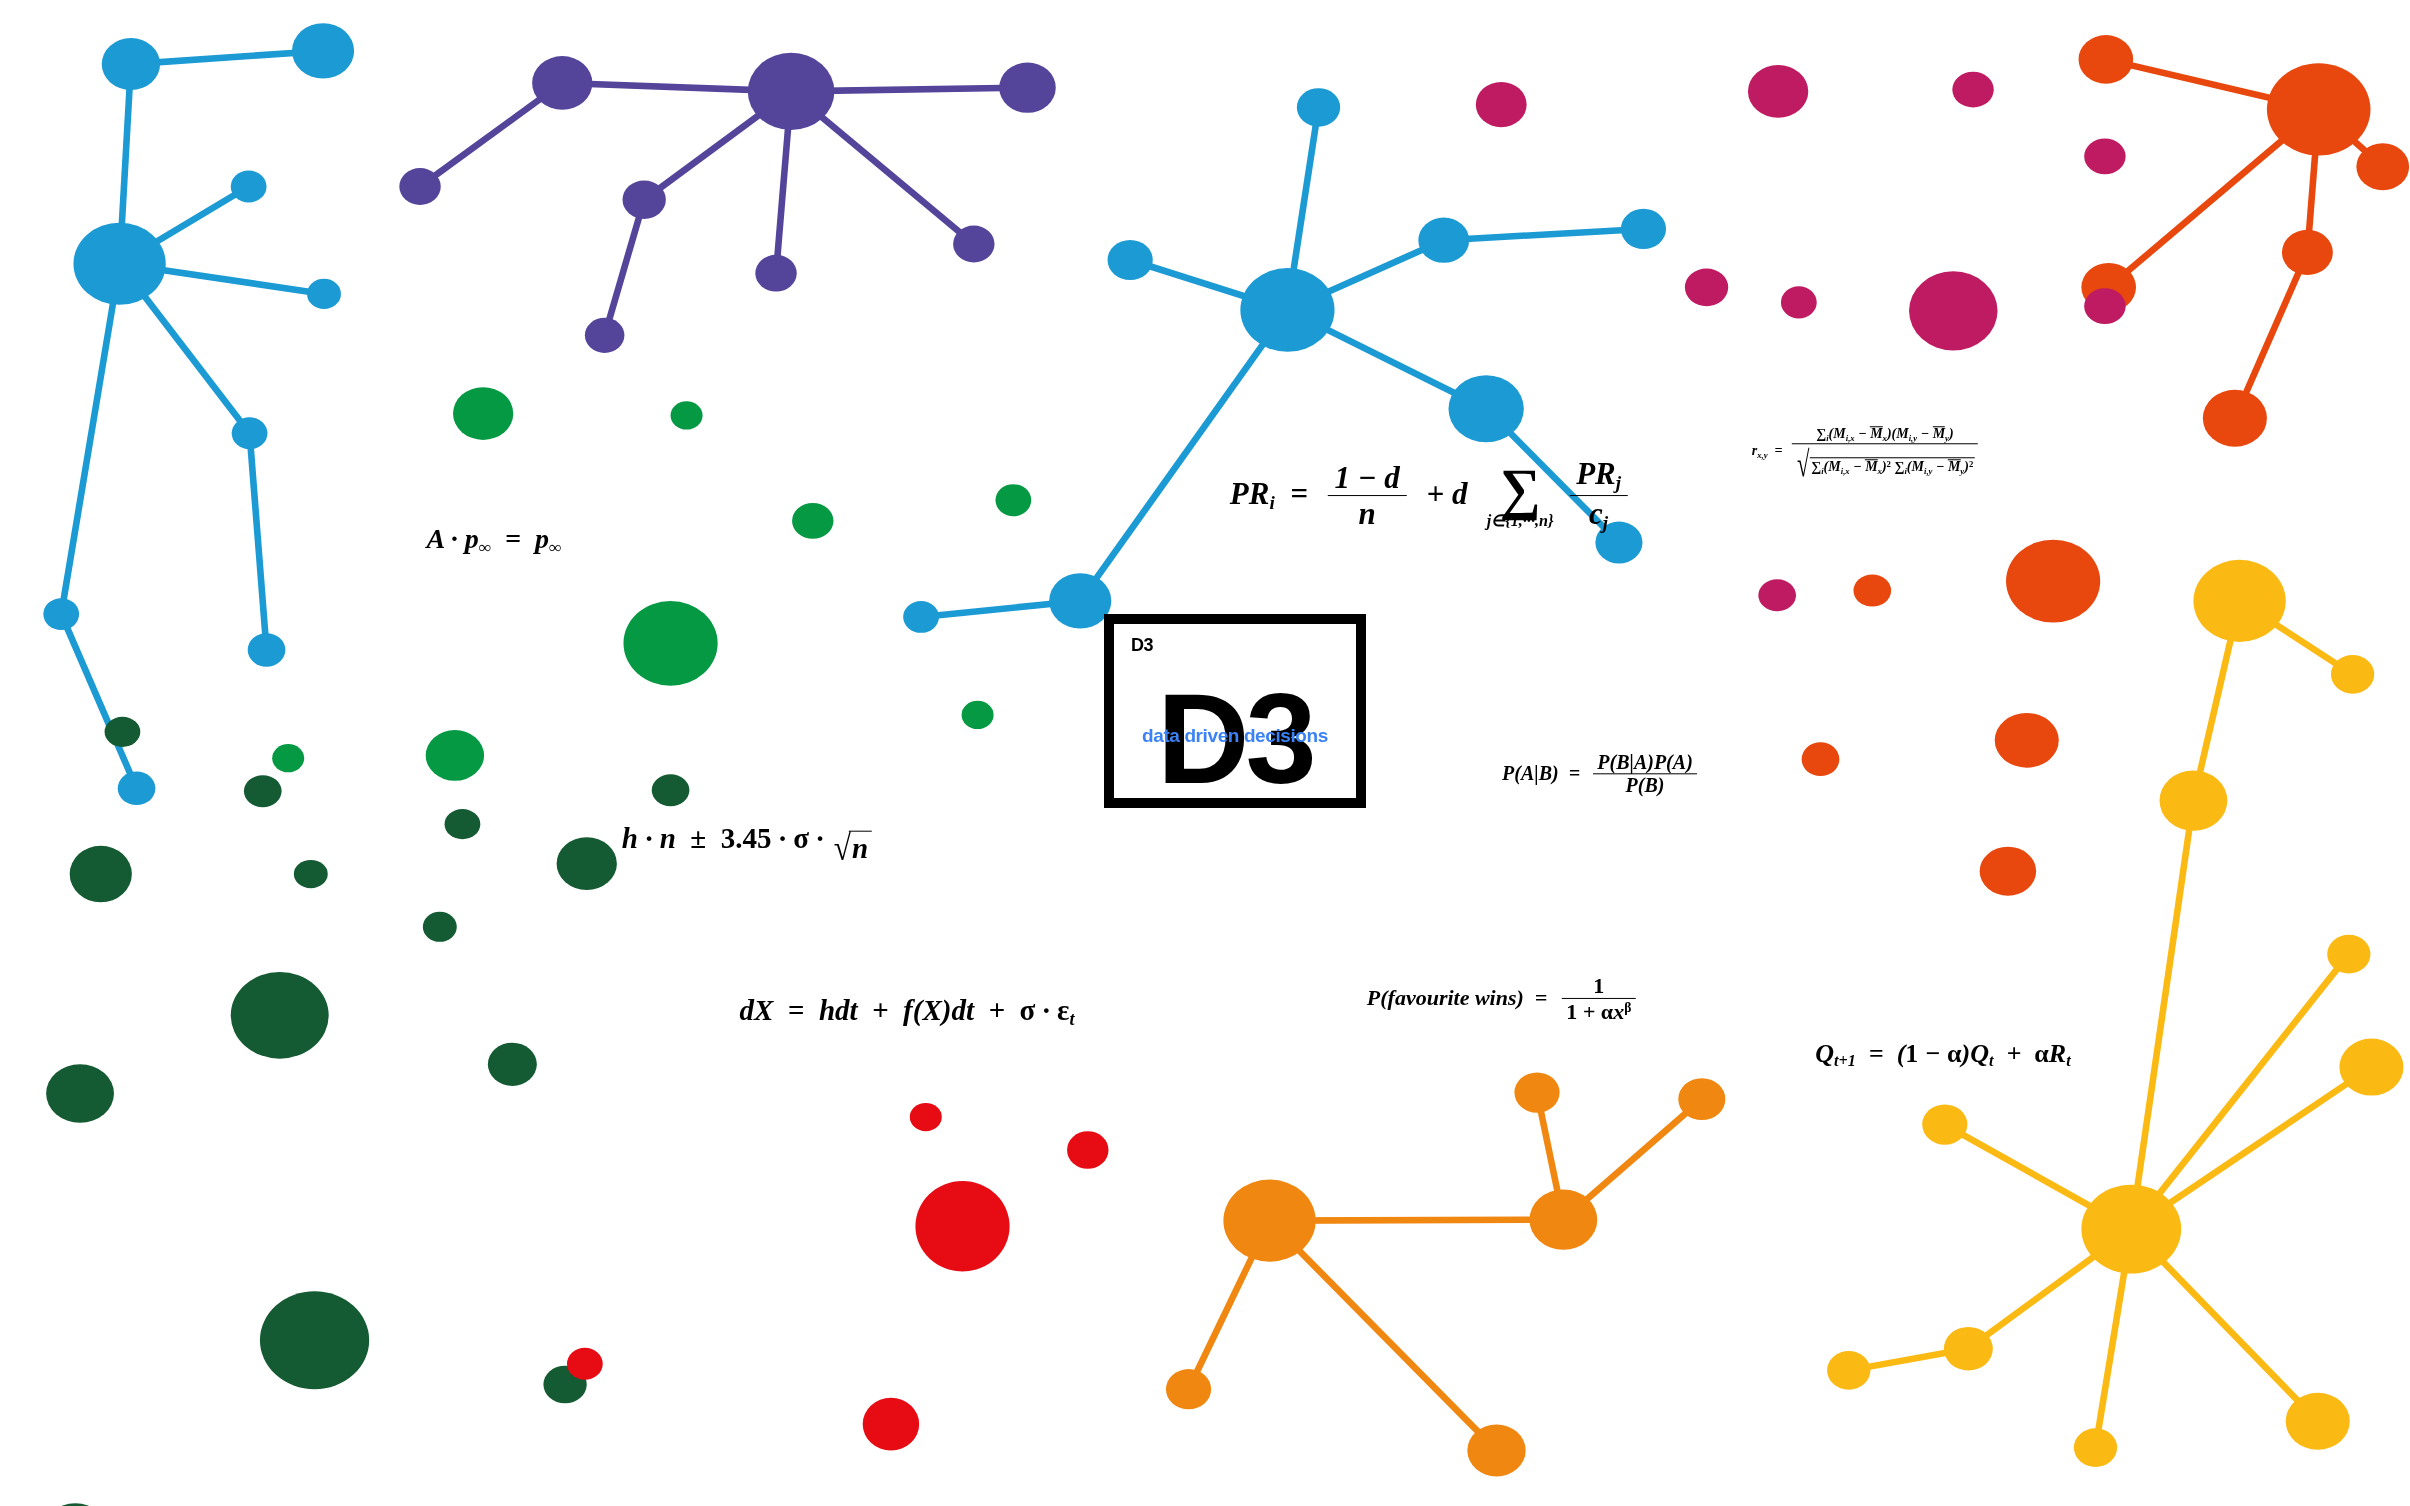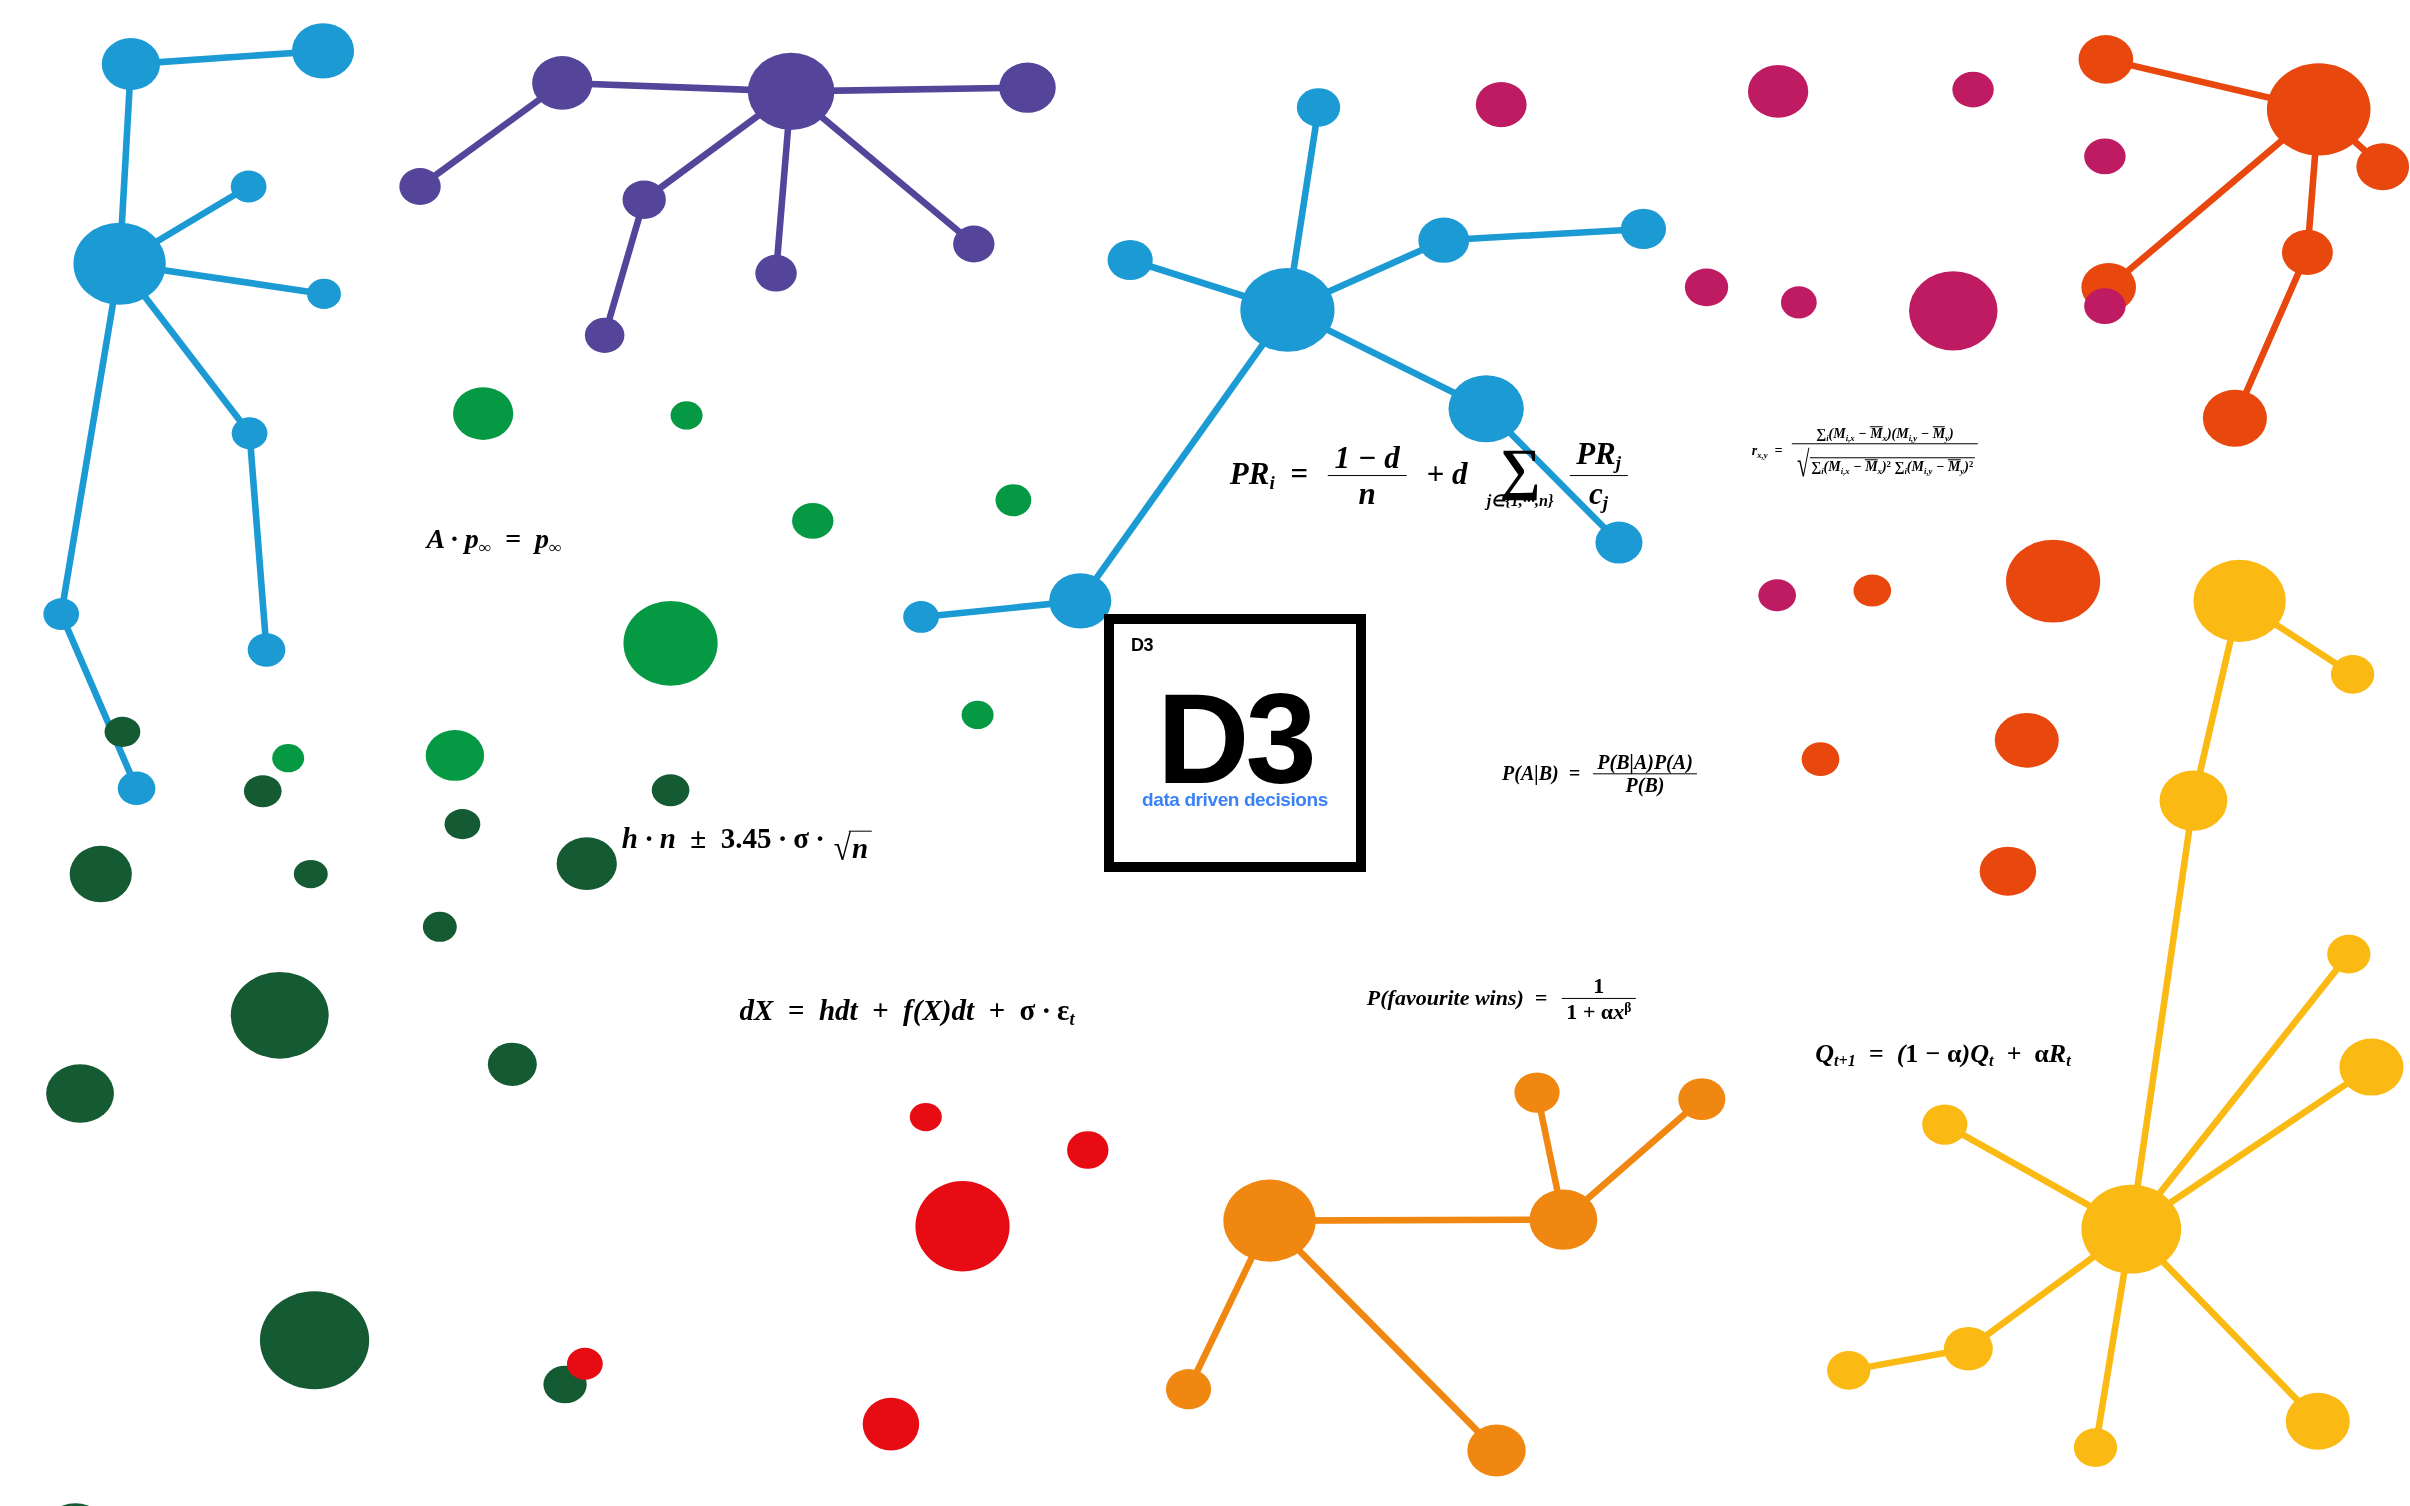--- a/index.html
+++ b/index.html
@@ -287,21 +287,21 @@
 
   <div id="formula-layer">
 
     <div class="formula" id="f-stationary" style="left: 494px; top: 541px; font-size: 28px;">
       <span class="upr" style="font-style:italic">A</span> ·
       <span style="font-style:italic">p</span><span class="sub upr">∞</span>
       &nbsp;=&nbsp;
       <span style="font-style:italic">p</span><span class="sub upr">∞</span>
     </div>
 
-    <div class="formula" id="f-pagerank" style="left: 1431px; top: 477px; font-size: 31px;">
+    <div class="formula" id="f-pagerank" style="left: 1431px; top: 497px; font-size: 31px;">
       <span style="font-style:italic">PR</span><span class="sub">i</span>
       &nbsp;=&nbsp;
       <span class="frac"><span class="num">1&nbsp;−&nbsp;<i>d</i></span><span class="den"><i>n</i></span></span>
       &nbsp;+&nbsp;<i>d</i>&nbsp;
       <span class="bigsum"><span class="sig">∑</span><span class="lim">j∈{1,···,n}</span></span>
       <span class="frac"><span class="num"><i>PR</i><span class="sub">j</span></span><span class="den"><i>c</i><span class="sub">j</span></span></span>
     </div>
 
     <div class="formula" id="f-pearson" style="left: 1866px; top: 452px; font-size: 14px;">
       <span style="font-style:italic">r</span><span class="sub">x,y</span>
@@ -340,20 +340,20 @@
         <span class="den"><span class="upr">1</span>&nbsp;+&nbsp;<span class="upr">α</span><i>x</i><span class="sup upr">β</span></span>
       </span>
     </div>
 
     <div class="formula" id="f-q" style="left: 1943px; top: 1055px; font-size: 26px;">
       <i>Q</i><span class="sub">t+1</span> &nbsp;=&nbsp; (<span class="upr">1</span>&nbsp;−&nbsp;<span class="upr">α</span>)<i>Q</i><span class="sub">t</span> &nbsp;+&nbsp; <span class="upr">α</span><i>R</i><span class="sub">t</span>
     </div>
 
   </div>
 
-  <div id="d3-logo" style="left: 1104px; top: 614px; width: 262px; height: 258px;">
+  <div id="d3-logo" style="left: 1104px; top: 614px; width: 262px; height: 194px;">
     <span class="logo-tag">D3</span>
     <span class="logo-mark">D3</span>
     <span class="logo-sub">data driven decisions</span>
   </div>
 
 </div>
 
 
 </body></html>

